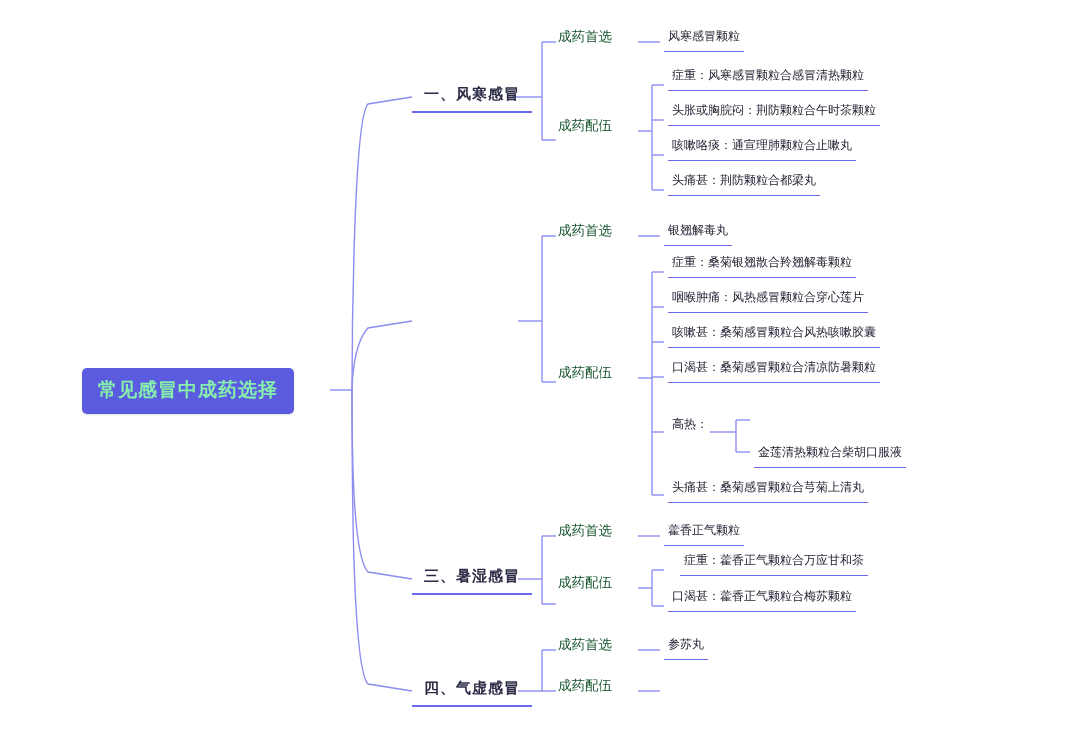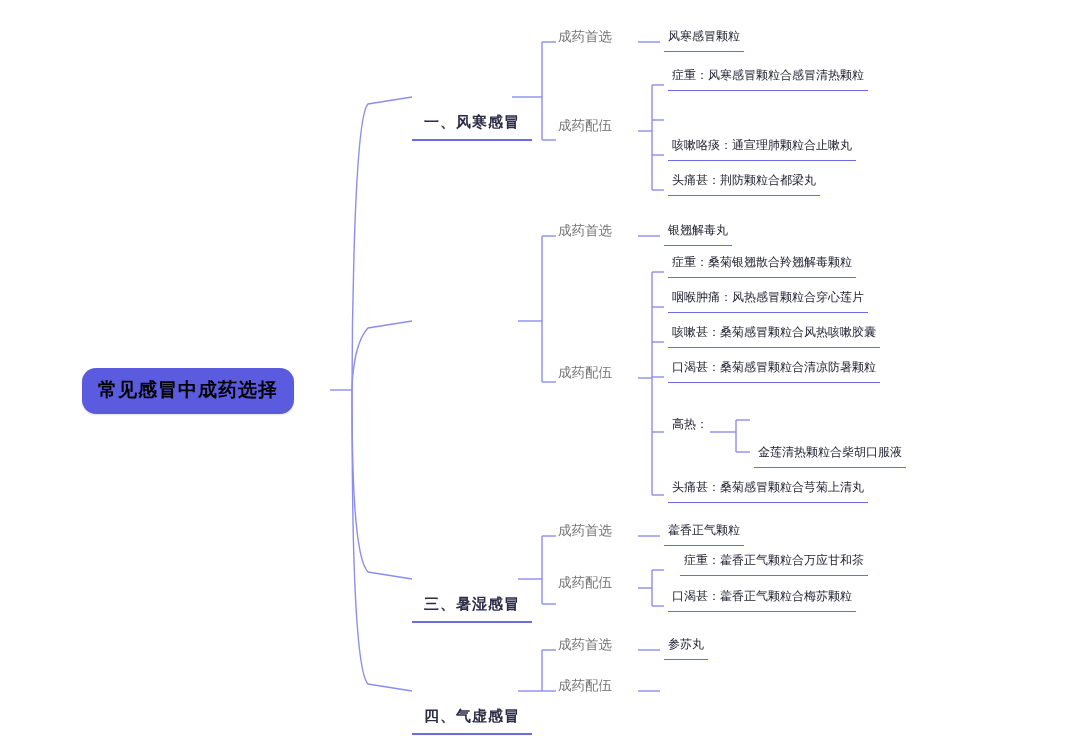--- a/index.html
+++ b/index.html
@@ -27,43 +27,42 @@
     pointer-events: none;
   }
   .node {
     position: absolute;
     box-sizing: border-box;
     white-space: nowrap;
   }
   
   .root-node {
     background: #5b5be0;
-    color: #000000;
+    color: #86efac;
     font-size: 19px;
     font-weight: bold;
     letter-spacing: 1px;
-    border-radius: 14px;
+    border-radius: 5px;
     padding: 9px 16px 11px 16px;
     text-align: center;
     box-shadow: 0 1px 2px rgba(0,0,0,0.12);
   }
   
   .cat-node {
     color: #2b2b45;
     font-size: 15px;
     font-weight: bold;
     letter-spacing: 1px;
     padding: 5px 12px 7px 12px;
     border-bottom: 2px solid #6b6bea;
     text-align: center;
-    margin-top: 28px;
   }
   
   .sub-label {
-    color: #737373;
+    color: #14532d;
     font-size: 13.5px;
     padding: 2px 2px 3px 2px;
   }
   
   .leaf {
     color: #232334;
     font-size: 12px;
     padding: 4px 4px 6px 4px;
   }
   .leaf.underlined {
@@ -149,20 +148,21 @@
 
   <div class="node root-node" style="left:82px; top:368px;">常见感冒中成药选择</div>
 
   <div class="node cat-node" style="left:412px; top:80px;">一、风寒感冒</div>
 
   <div class="node sub-label" style="left:556px; top:26px;">成药首选</div>
   <div class="node leaf underlined" style="left:664px; top:24px;">风寒感冒颗粒</div>
 
   <div class="node sub-label" style="left:556px; top:115px;">成药配伍</div>
   <div class="node leaf underlined" style="left:668px; top:63px;">症重：风寒感冒颗粒合感冒清热颗粒</div>
+  <div class="node leaf underlined" style="left:668px; top:98px;">头胀或胸脘闷：荆防颗粒合午时茶颗粒</div>
   <div class="node leaf underlined" style="left:668px; top:133px;">咳嗽咯痰：通宣理肺颗粒合止嗽丸</div>
   <div class="node leaf underlined" style="left:668px; top:168px;">头痛甚：荆防颗粒合都梁丸</div>
 
 
   <div class="node sub-label" style="left:556px; top:220px;">成药首选</div>
   <div class="node leaf underlined" style="left:664px; top:218px;">银翘解毒丸</div>
 
   <div class="node sub-label" style="left:556px; top:362px;">成药配伍</div>
   <div class="node leaf underlined" style="left:668px; top:250px;">症重：桑菊银翘散合羚翘解毒颗粒</div>
   <div class="node leaf underlined" style="left:668px; top:285px;">咽喉肿痛：风热感冒颗粒合穿心莲片</div>

